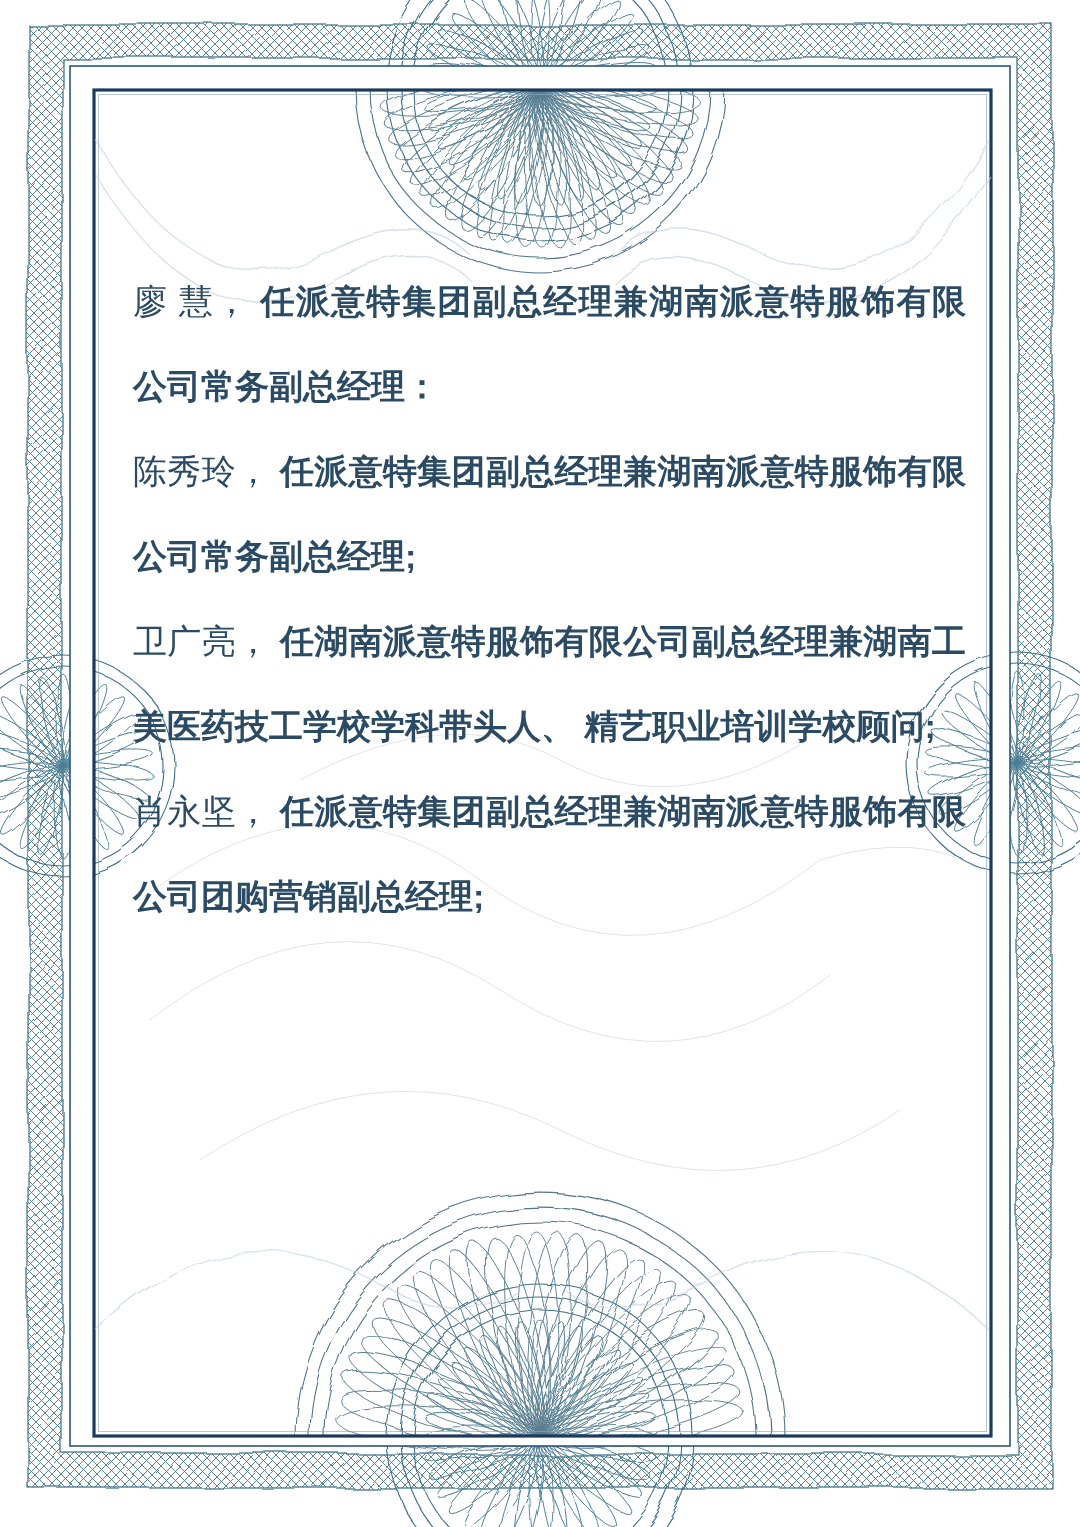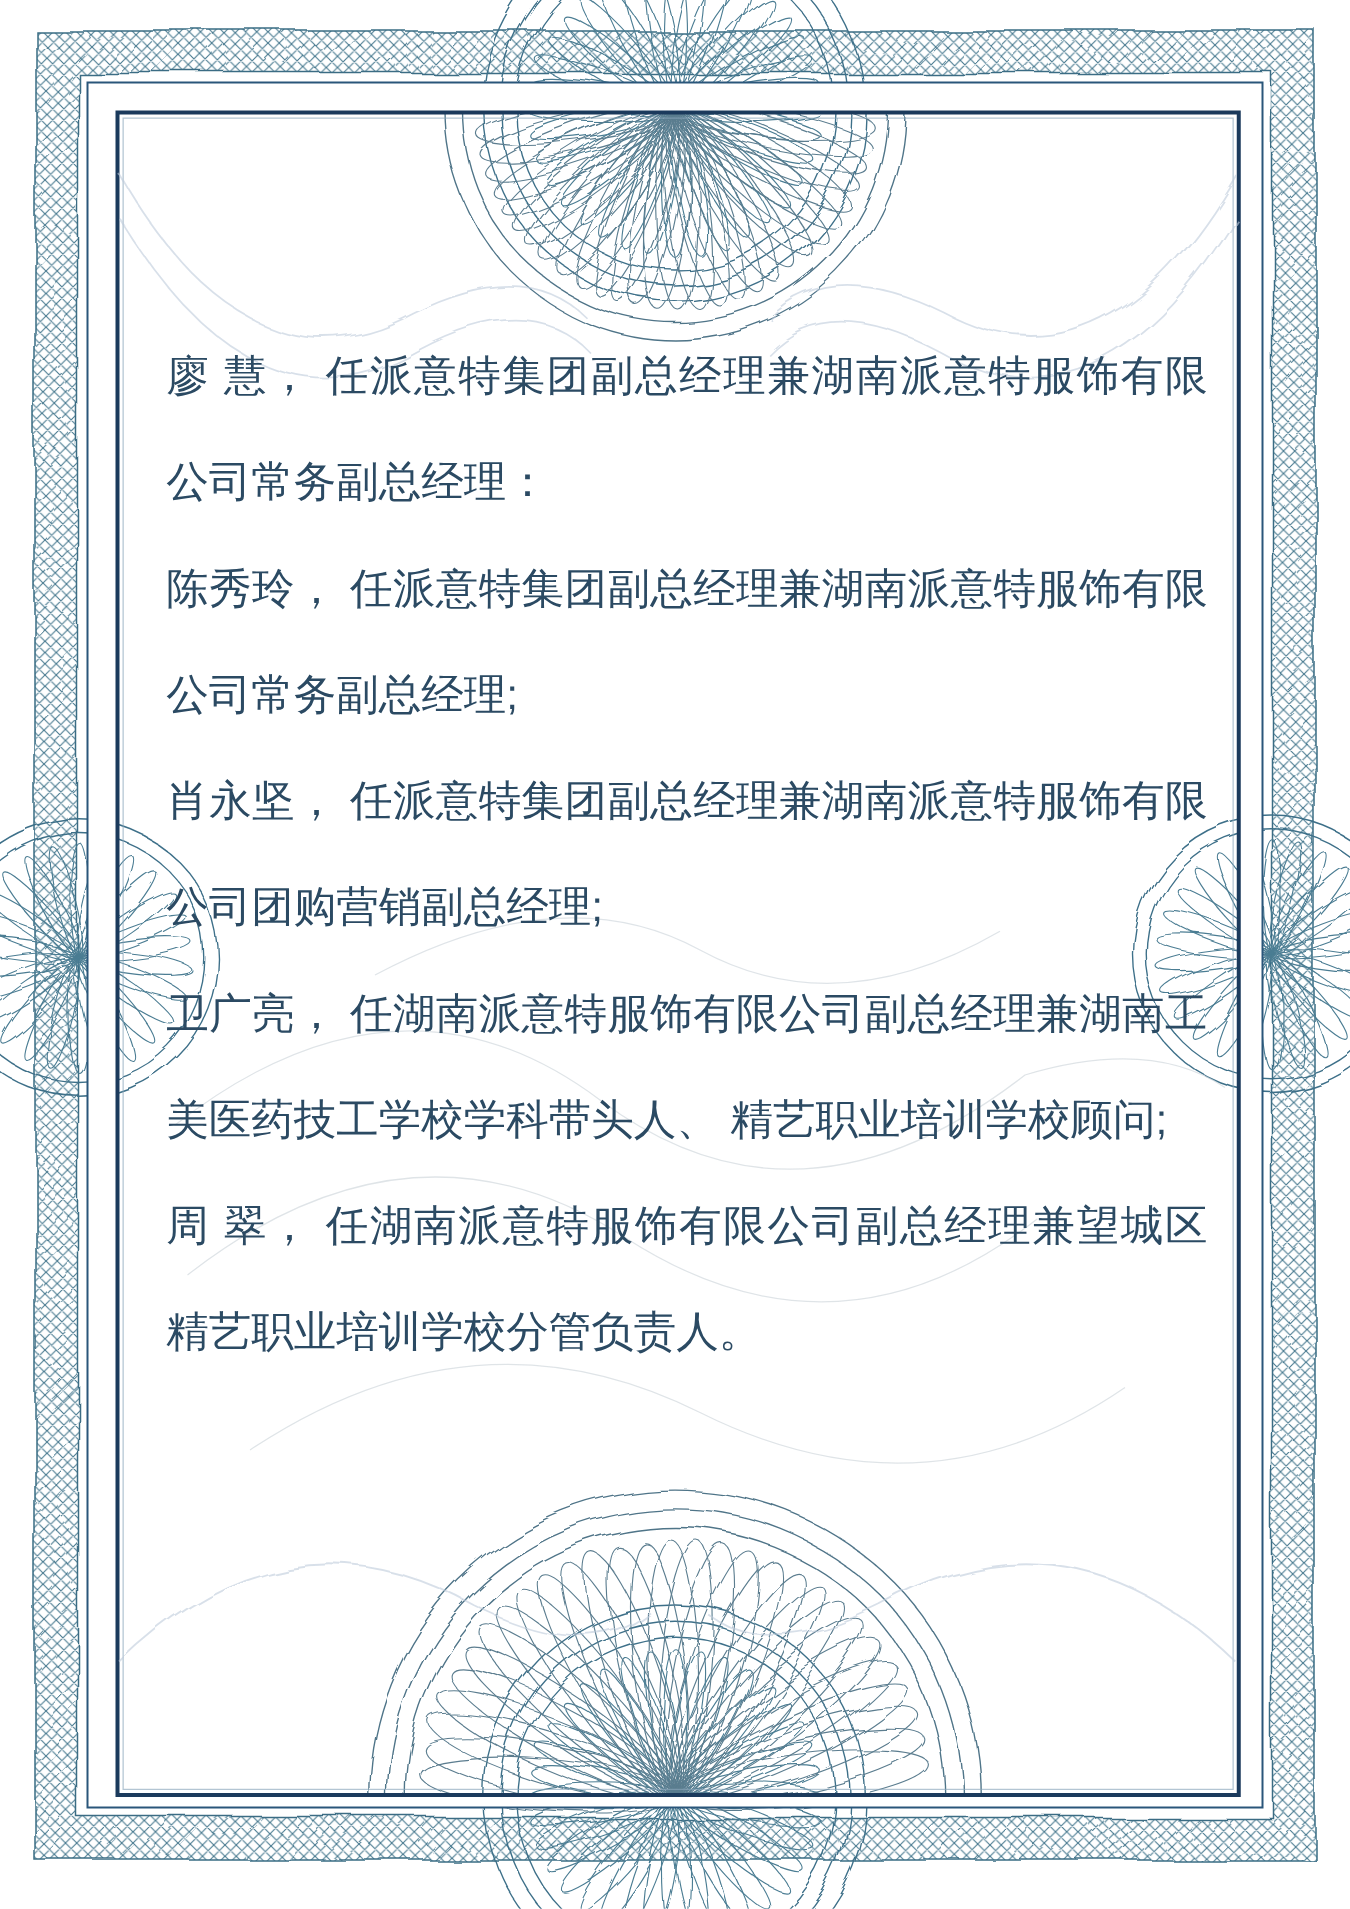--- a/index.html
+++ b/index.html
@@ -9,21 +9,21 @@
     font-family:"Liberation Sans",sans-serif;
   }
   svg.decor{position:absolute;left:0;top:0;width:1080px;height:1527px;display:block}
   .text-block{
     position:absolute;left:133px;top:259px;width:833px;
     color:#2b4a63;font-size:34px;line-height:85px;
     text-align:justify;letter-spacing:0;
   }
   .text-block p{margin:0;padding:0}
   .nm{font-weight:400}
-  .tt{font-weight:400}
+  .tt{font-weight:700}
 </style>
 </head>
 <body>
 
 <svg class="decor" viewBox="0 0 1080 1527" aria-hidden="true">
   <defs>
     <pattern id="lat" width="9" height="9" patternUnits="userSpaceOnUse">
       <path d="M0 9L9 0M-2 2L2 -2M7 11L11 7M0 0L9 9M7 -2L11 2M-2 7L2 11" stroke="#47798f" stroke-width="0.9" fill="none"></path>
     </pattern>
     <filter id="wavy" x="-5%" y="-5%" width="110%" height="110%">
@@ -268,16 +268,15 @@
     <path d="M300 780 Q 450 700 560 760 T 800 745"></path>
     <path d="M140 900 Q 320 760 480 880 T 820 860 Q 920 830 980 870"></path>
     <path d="M150 1020 Q 330 880 500 990 T 830 975"></path>
     <path d="M200 1160 Q 380 1040 560 1130 T 900 1110"></path>
   </g>
 </svg>
 
 <div class="text-block">
   <p class="entry"><span class="nm">廖 慧，</span><span class="tt"> 任派意特集团副总经理兼湖南派意特服饰有限公司常务副总经理：</span></p>
   <p class="entry"><span class="nm">陈秀玲，</span><span class="tt"> 任派意特集团副总经理兼湖南派意特服饰有限公司常务副总经理;</span></p>
+  <p class="entry"><span class="nm">卫广亮，</span><span class="tt"> 任湖南派意特服饰有限公司副总经理兼湖南工美医药技工学校学科带头人、 精艺职业培训学校顾问;</span></p>
   <p class="entry"><span class="nm">肖永坚，</span><span class="tt"> 任派意特集团副总经理兼湖南派意特服饰有限公司团购营销副总经理;</span></p>
-  <p class="entry"><span class="nm">卫广亮，</span><span class="tt"> 任湖南派意特服饰有限公司副总经理兼湖南工美医药技工学校学科带头人、 精艺职业培训学校顾问;</span></p>
-  <p class="entry"><span class="nm">周 翠，</span><span class="tt"> 任湖南派意特服饰有限公司副总经理兼望城区精艺职业培训学校分管负责人。</span></p>
 </div>
 
 </body></html>

